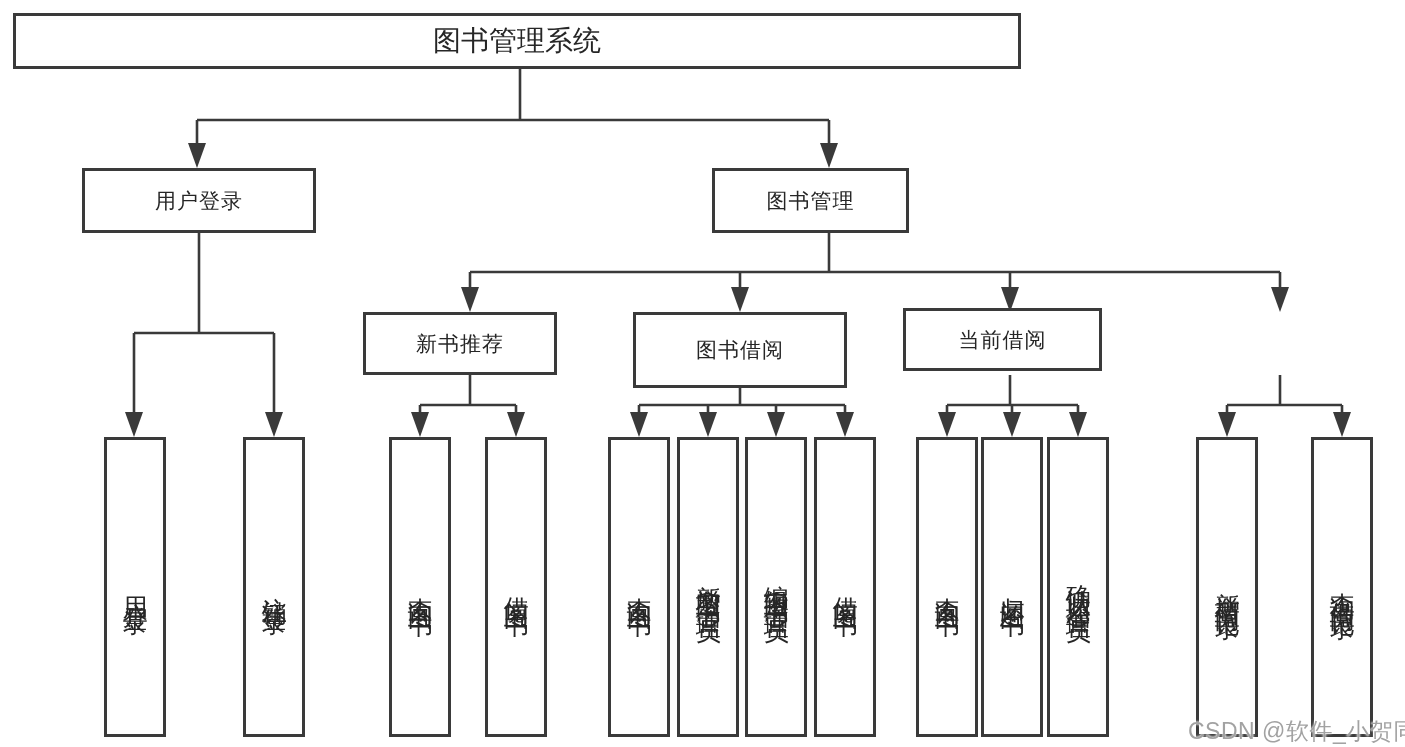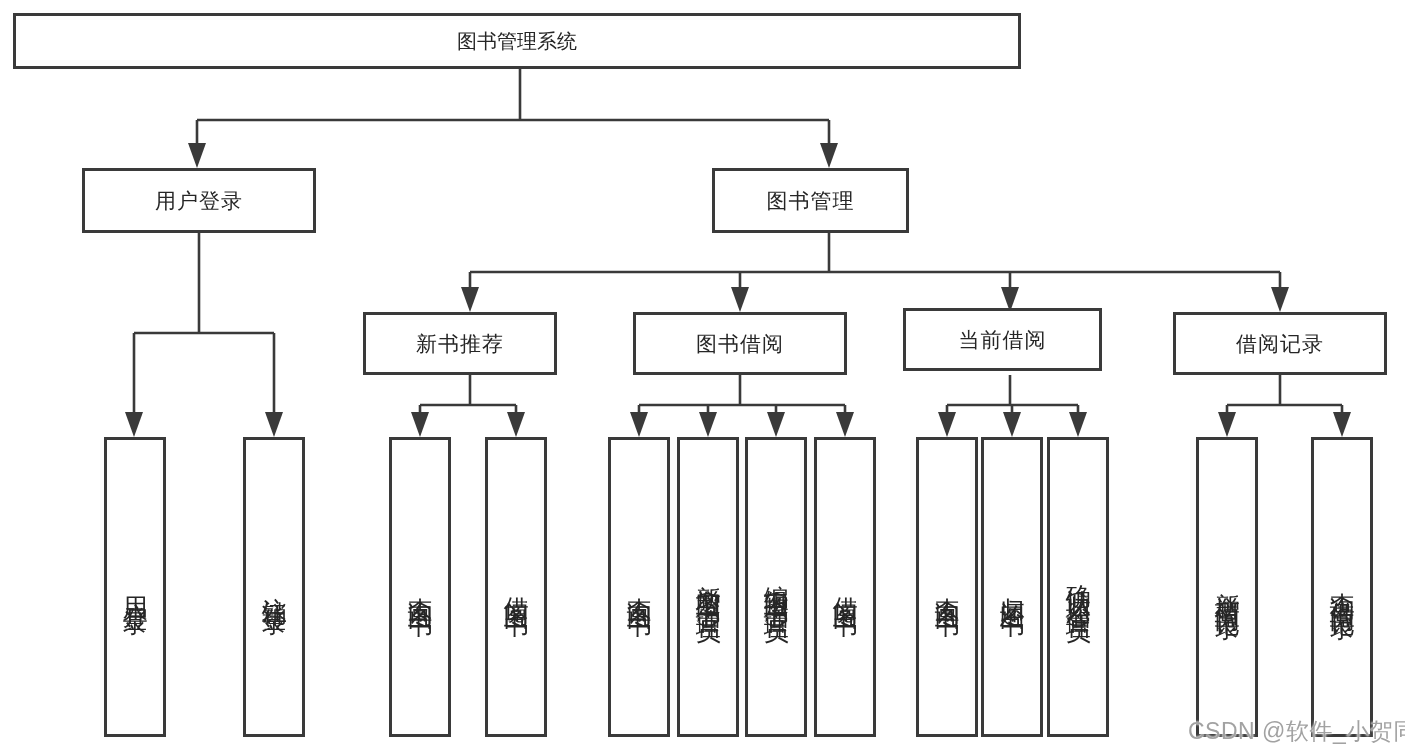--- a/index.html
+++ b/index.html
@@ -14,21 +14,21 @@
   .node{
     position:absolute;
     box-sizing:border-box;
     border:3px solid #3a3a3a;
     background:#ffffff;
     display:flex;align-items:center;justify-content:center;
     color:#262626;
     z-index:1;
   }
   .node.h{font-size:21px;letter-spacing:1px;}
-  .node.root{font-size:20px;}
+  .node.root{font-size:28px;}
   .node.leaf{
     font-size:25px;
     letter-spacing:5px;
   }
   .node.leaf .vtext{
     writing-mode:vertical-rl;
     text-orientation:mixed;
     line-height:1.1;
     white-space:nowrap;
   }
@@ -110,28 +110,25 @@
   <div class="node h" style="left:82px;top:168px;width:234px;height:65px;">
     <span>用户登录</span>
   </div>
   <div class="node h" style="left:712px;top:168px;width:197px;height:65px;">
     <span>图书管理</span>
   </div>
 
   <div class="node h" style="left:363px;top:312px;width:194px;height:63px;">
     <span>新书推荐</span>
   </div>
-  <div class="node h" style="left:633px;top:312px;width:214px;height:63px;">
+  <div class="node h" style="left:633px;top:312px;width:214px;height:76px;">
     <span>图书借阅</span>
   </div>
   <div class="node h" style="left:903px;top:308px;width:199px;height:63px;">
     <span>当前借阅</span>
-  </div>
-  <div class="node h" style="left:1173px;top:312px;width:214px;height:63px;">
-    <span>借阅记录</span>
   </div>
 
   <div class="node leaf" style="left:104px;top:437px;width:62px;height:300px;">
     <span class="vtext">用户登录</span>
   </div>
   <div class="node leaf" style="left:243px;top:437px;width:62px;height:300px;">
     <span class="vtext">注销登录</span>
   </div>
 
   <div class="node leaf" style="left:389px;top:437px;width:62px;height:300px;">

